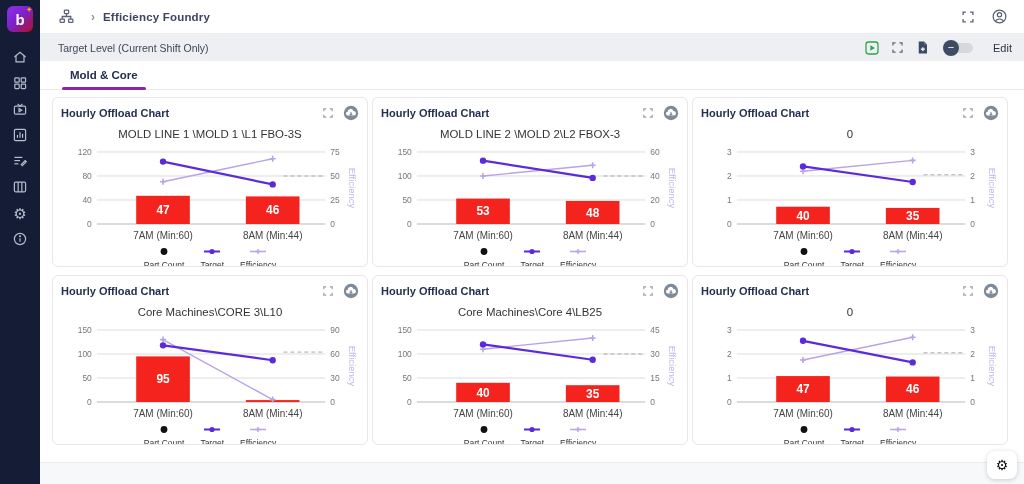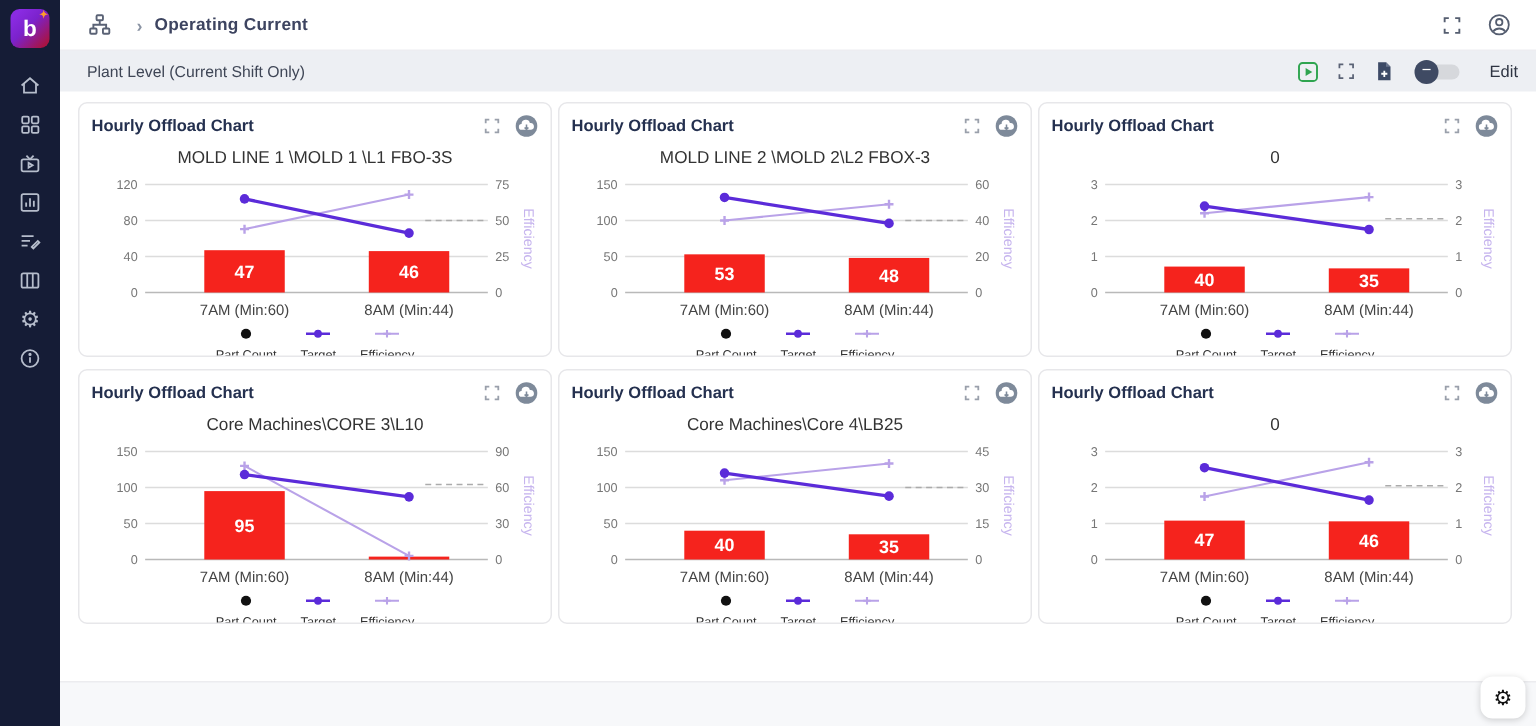--- a/index.html
+++ b/index.html
@@ -119,42 +119,42 @@
     <div class="topbar">
       <span class="crumb-icon icon-btn">
         <svg width="17" height="17" viewBox="0 0 20 20" fill="none" stroke="currentColor" stroke-width="1.5">
             <rect x="7.5" y="2.5" width="5" height="4" rx="0.8"></rect>
             <rect x="2.5" y="13" width="5" height="4" rx="0.8"></rect>
             <rect x="12.5" y="13" width="5" height="4" rx="0.8"></rect>
             <path d="M10 6.5 V10 M5 13 V10 H15 V13"></path>
           </svg>
       </span>
       <span class="chev">›</span>
-      <span class="crumb-text">Operating Current</span>
+      <span class="crumb-text">Efficiency Foundry</span>
       <span class="topbar-right">
         <span class="icon-btn">
           <svg width="14" height="14" viewBox="0 0 20 20" fill="none" stroke="currentColor" stroke-width="1.8">
               <path d="M3 7 V3 H7"></path>
               <path d="M13 3 H17 V7"></path>
               <path d="M17 13 V17 H13"></path>
               <path d="M7 17 H3 V13"></path>
             </svg>
         </span>
         <span class="icon-btn">
           <svg width="17" height="17" viewBox="0 0 20 20" fill="none" stroke="currentColor" stroke-width="1.4">
               <circle cx="10" cy="10" r="7.5"></circle>
               <circle cx="10" cy="8" r="2.5"></circle>
               <path d="M5.3 15.2 a6 6 0 0 1 9.4 0"></path>
             </svg>
         </span>
       </span>
     </div>
 
     <div class="toolbar">
-      <span class="toolbar-title">Plant Level (Current Shift Only)</span>
+      <span class="toolbar-title">Target Level (Current Shift Only)</span>
       <span class="toolbar-right">
         <span class="icon-btn">
           <svg width="16" height="16" viewBox="0 0 20 20">
               <rect x="2.5" y="2.5" width="15" height="15" rx="3" fill="none" stroke="#2ea44f" stroke-width="1.6"></rect>
               <path d="M8 6.6 L13.6 10 L8 13.4 Z" fill="#2ea44f"></path>
             </svg>
         </span>
         <span class="icon-btn" style="color:#5a6275">
           <svg width="13" height="13" viewBox="0 0 20 20" fill="none" stroke="currentColor" stroke-width="1.8">
               <path d="M3 7 V3 H7"></path>
@@ -170,20 +170,23 @@
               <path d="M10.5 9.5 V15 M7.8 12.2 H13.2" stroke="#fff" stroke-width="1.6"></path>
             </svg>
         </span>
         <span class="toggle">
             <span class="knob">−</span>
           </span>
         <span class="edit-label">Edit</span>
       </span>
     </div>
 
+    <div class="tabbar">
+      <div class="tab active">Mold &amp; Core</div>
+    </div>
 
     <div class="charts" id="charts">
         <div class="card">
           <div class="card-head">
             <span class="card-title">Hourly Offload Chart</span>
             <span class="card-icons">
               <svg width="12" height="12" viewBox="0 0 20 20" fill="none" stroke="currentColor" stroke-width="2">
                 <path d="M3 7 V3 H7 M13 3 H17 V7 M17 13 V17 H13 M7 17 H3 V13"></path>
               </svg>
               <svg width="16" height="16" viewBox="0 0 20 20">

